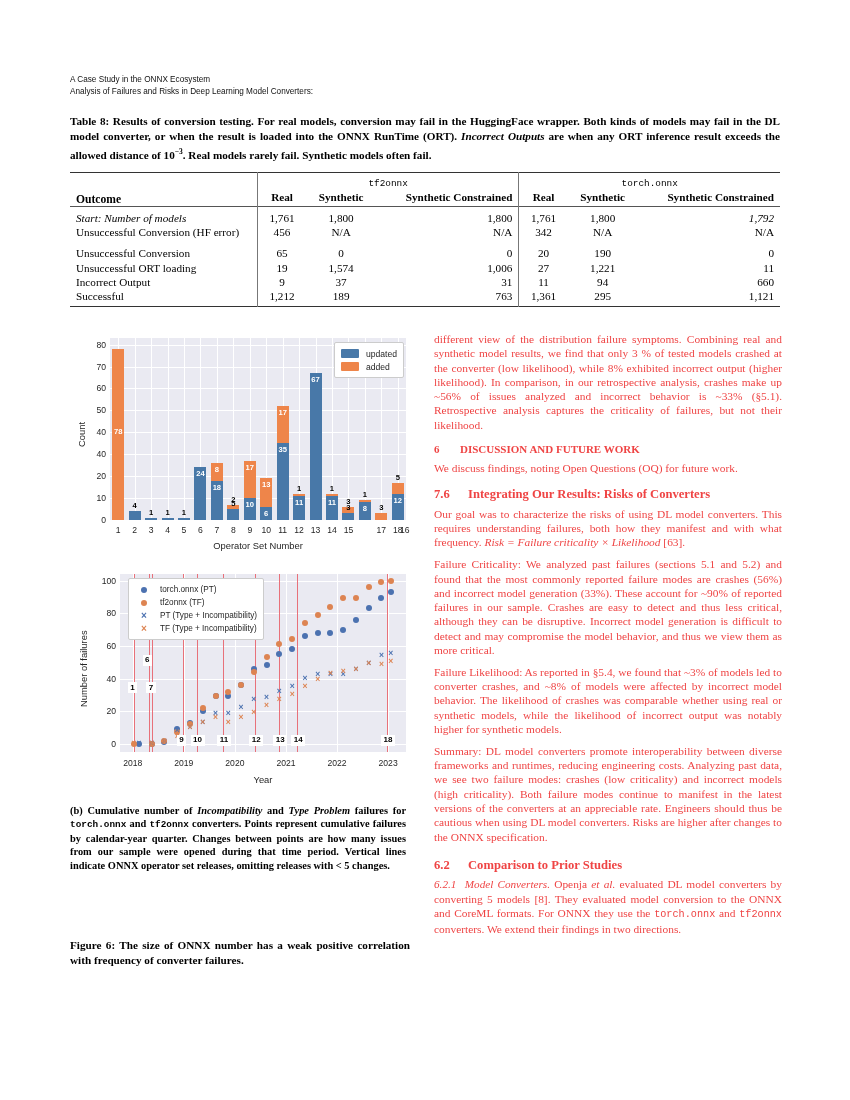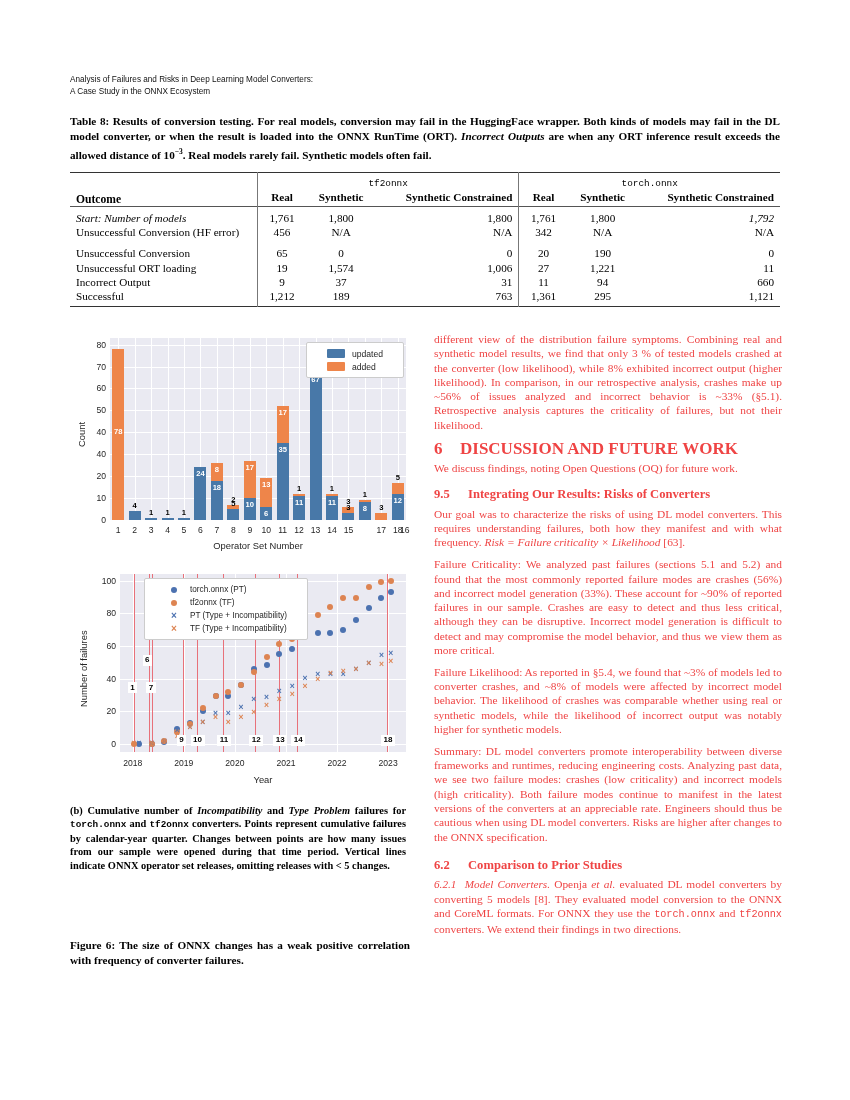--- a/index.html
+++ b/index.html
@@ -55,63 +55,63 @@
   .tick{position:absolute;font-family:"Liberation Sans",sans-serif;font-size:8.6px;color:#262626;}
   .axlabel{position:absolute;font-family:"Liberation Sans",sans-serif;font-size:9.4px;color:#262626;}
   .bar{position:absolute;}
   .barlbl{
     position:absolute;font-family:"Liberation Sans",sans-serif;font-size:7.6px;font-weight:bold;
     color:#ffffff;text-align:center;
   }
   .barlbl.dark{color:#000000;}
   .legend{
     position:absolute;background:#ffffff;border:0.8px solid #cccccc;border-radius:2px;
-    padding:4px 20px;font-family:"Liberation Sans",sans-serif;font-size:8.6px;color:#262626;margin-left:16px;
+    padding:4px 6px;font-family:"Liberation Sans",sans-serif;font-size:8.6px;color:#262626;
   }
   .legrow{display:flex;align-items:center;height:13px;}
   .legswatch{width:18px;height:9px;margin-right:7px;border-radius:1px;}
   .legmk{width:18px;margin-right:7px;text-align:center;font-size:10px;line-height:9px;}
   .vline-red{position:absolute;width:1.1px;background:#e8717a;}
   .opbox{
     position:absolute;background:#ffffff;font-family:"Liberation Sans",sans-serif;
     font-size:8px;font-weight:bold;color:#000;padding:0.5px 2.5px;line-height:10px;
   }
   .pt{position:absolute;border-radius:50%;}
   .xm{position:absolute;font-family:"Liberation Sans",sans-serif;font-size:8.5px;font-weight:bold;line-height:8.5px;}
   .ylab-rot{
     position:absolute;transform:rotate(-90deg);transform-origin:left top;white-space:nowrap;
     font-family:"Liberation Sans",sans-serif;font-size:9.4px;color:#262626;
   }
   
   .rcol{position:absolute;left:434px;top:332px;width:348px;color:#ef4444;}
   .rcol p{margin:0 0 7.5px 0;font-size:11.4px;line-height:14.3px;text-align:justify;}
   .rcol p.noindent{text-indent:0;}
   .rcol h2{
-    font-size:17px;font-weight:bold;margin:9px 0 4px 0;line-height:16px;
+    font-size:11px;font-weight:bold;margin:9px 0 4px 0;line-height:16px;
     font-family:"Liberation Serif",serif;
   }
   .rcol h2 .numpart{display:inline-block;width:26px;}
   .rcol h3{
     font-size:12.6px;font-weight:bold;margin:12px 0 4px 0;line-height:15.5px;
   }
   .rcol h3 .numpart{display:inline-block;width:34px;vertical-align:top;}
   .rcol h3 .txt{display:inline-block;width:300px;vertical-align:top;}
   .rcol .sec621{font-style:italic;font-size:11.2px;}
   .rcol b{font-weight:normal;}
   .rcol i{font-style:italic;}
   .mono{font-family:"Liberation Mono",monospace;font-size:10.2px;}
 </style>
 </head>
 <body>
 
 <div class="page">
 
   <div class="runhead">
+    <div>A Case Study in the ONNX Ecosystem</div>
     <div>Analysis of Failures and Risks in Deep Learning Model Converters:</div>
-    <div>A Case Study in the ONNX Ecosystem</div>
   </div>
 
   <div class="tbl-caption">
     <span>Table 8: Results of conversion testing. For real models, conversion may fail in the HuggingFace wrapper. Both kinds of models may fail in the DL model converter, or when the result is loaded into the ONNX RunTime (ORT). </span><i>Incorrect Outputs</i><span> are when any ORT inference result exceeds the allowed distance of 10</span><sup>−3</sup><span>. Real models rarely fail. Synthetic models often fail.</span>
   </div>
 
   <div class="tbl-wrap">
     <table class="t8">
       <tbody>
           <tr class="rule-top">
@@ -476,32 +476,32 @@
             <span>TF (Type + Incompatibility)</span>
           </div>
         </div>
       </div>
 
     <div class="figcap">
       <span>(b) Cumulative number of </span><i>Incompatibility</i><span> and </span><i>Type Problem</i><span> failures for </span><span class="mono">torch.onnx</span><span> and </span><span class="mono">tf2onnx</span><span> converters. Points represent cumulative failures by calendar-year quarter. Changes between points are how many issues from our sample were opened during that time period. Vertical lines indicate ONNX operator set releases, omitting releases with &lt; 5 changes.</span>
     </div>
   </div>
 
-  <div class="fig6cap">Figure 6: The size of ONNX changes has a weak positive correlation with frequency of converter failures.</div>
+  <div class="fig6cap">Figure 6: The size of ONNX number has a weak positive correlation with frequency of converter failures.</div>
 
   <div class="rcol">
     <p class="noindent">different view of the distribution failure symptoms. Combining real and synthetic model results, we find that only 3 % of tested models crashed at the converter (low likelihood), while 8% exhibited incorrect output (higher likelihood). In comparison, in our retrospective analysis, crashes make up ~56% of issues analyzed and incorrect behavior is ~33% (§5.1). Retrospective analysis captures the criticality of failures, but not their likelihood.</p>
 
     <h2>
       <span class="numpart">6</span><span>DISCUSSION AND FUTURE WORK</span>
     </h2>
     <p class="noindent"><span>We discuss findings, noting Open Questions (</span><b>OQ</b><span>) for future work.</span></p>
 
     <h3>
-      <span class="numpart">9.5</span><span class="txt">Integrating Our Results: Risks of Converters</span>
+      <span class="numpart">7.6</span><span class="txt">Integrating Our Results: Risks of Converters</span>
     </h3>
     <p class="noindent"><span>Our goal was to characterize the risks of using DL model converters. This requires understanding failures, both how they manifest and with what frequency. </span><i>Risk = Failure criticality × Likelihood</i><span> [63].</span></p>
 
     <p class="noindent"><b>Failure Criticality</b><span>: We analyzed past failures (sections 5.1 and 5.2) and found that the most commonly reported failure modes are crashes (56%) and incorrect model generation (33%). These account for ~90% of reported failures in our sample. Crashes are easy to detect and thus less critical, although they can be disruptive. Incorrect model generation is difficult to detect and may compromise the model behavior, and thus we view them as more critical.</span></p>
 
     <p class="noindent"><b>Failure Likelihood</b><span>: As reported in §5.4, we found that ~3% of models led to converter crashes, and ~8% of models were affected by incorrect model behavior. The likelihood of crashes was comparable whether using real or synthetic models, while the likelihood of incorrect output was notably higher for synthetic models.</span></p>
 
     <p class="noindent"><b>Summary</b><span>: DL model converters promote interoperability between diverse frameworks and runtimes, reducing engineering costs. Analyzing past data, we see two failure modes: crashes (low criticality) and incorrect models (high criticality). Both failure modes continue to manifest in the latest versions of the converters at an appreciable rate. Engineers should thus be cautious when using DL model converters. Risks are higher after changes to the ONNX specification.</span></p>
 
     <h3 style="margin-top:14px;">

